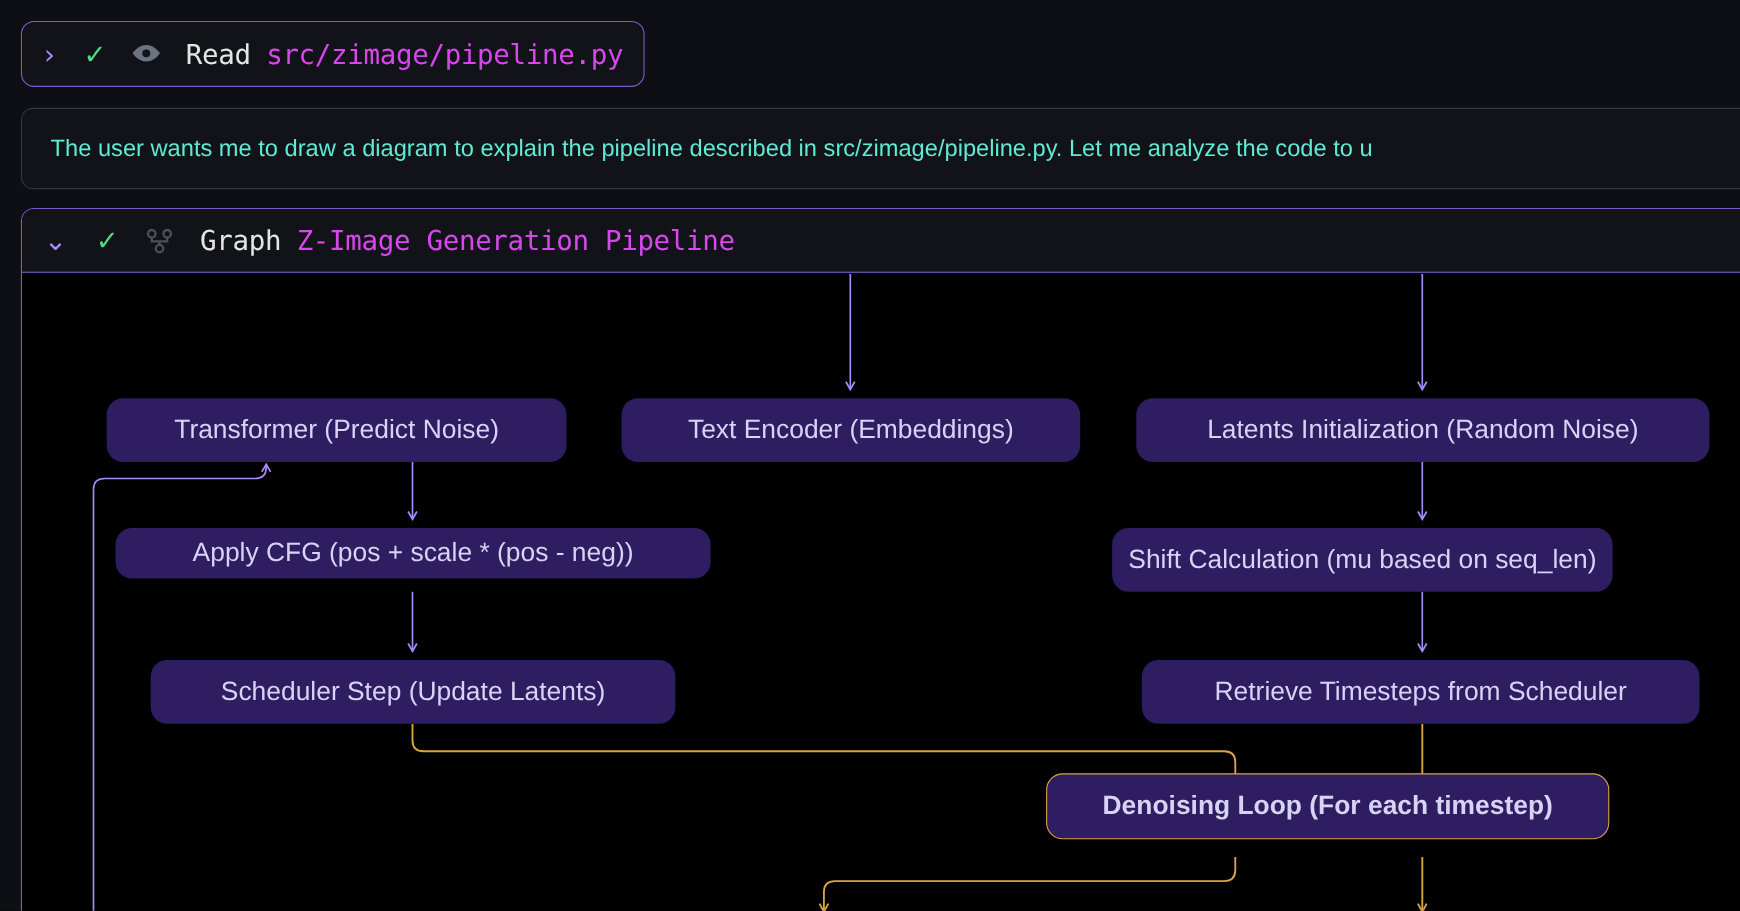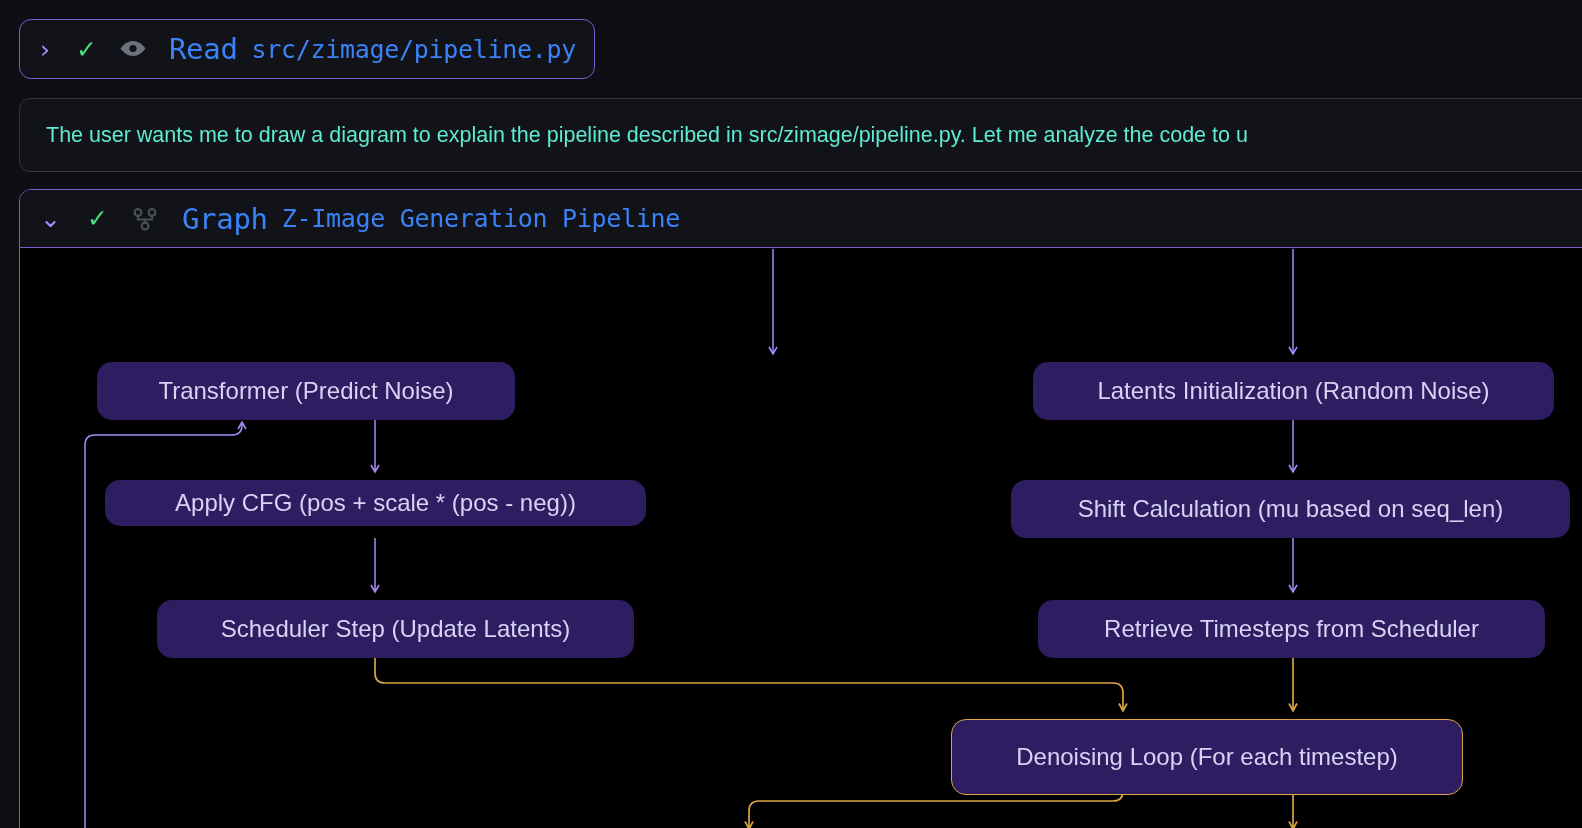--- a/index.html
+++ b/index.html
@@ -33,27 +33,27 @@
     margin-right:26px;
   }
   .check{
     color:#4ade80;font-size:25px;line-height:1;
     font-family:"DejaVu Sans", sans-serif;
     margin-right:22px;
   }
   .eye-ico{margin-right:22px;display:flex;align-items:center;}
   .graph-ico{margin-right:22px;display:flex;align-items:center;}
   .tool-verb{
-    color:#3b82f6;font-size:29px;
+    color:#e5e5e5;font-size:25px;
     font-family:"DejaVu Sans Mono", monospace;
     letter-spacing:-0.3px;
     margin-right:14px;
   }
   .tool-arg{
-    color:#3b82f6;font-size:25px;
+    color:#d946ef;font-size:25px;
     font-family:"DejaVu Sans Mono", monospace;
     letter-spacing:-0.3px;
     white-space:nowrap;
   }
 
   
   .think-card{
     position:absolute;left:19px;top:98px;right:-40px;height:74px;
     box-sizing:border-box;
     display:flex;align-items:center;
@@ -181,34 +181,37 @@
 
           <path d="M1103,530 L1103,542 Q1103,552 1093,552 L739,552 Q729,552 729,562 L729,580" marker-end="url(#ahO)"></path>
 
           <path d="M1273,530 L1273,580" marker-end="url(#ahO)"></path>
         </g>
       </svg>
 
       <div class="node" style="left:77px;top:113px;width:418px;height:58px;">
         <span>Transformer (Predict Noise)</span>
       </div>
+      <div class="node" style="left:545px;top:113px;width:417px;height:58px;">
+        <span>Text Encoder (Embeddings)</span>
+      </div>
       <div class="node" style="left:1013px;top:113px;width:521px;height:58px;">
         <span>Latents Initialization (Random Noise)</span>
       </div>
       <div class="node" style="left:85px;top:231px;width:541px;height:46px;">
         <span>Apply CFG (pos + scale * (pos - neg))</span>
       </div>
-      <div class="node" style="left:991px;top:231px;width:559px;height:58px;">
+      <div class="node" style="left:991px;top:231px;width:455px;height:58px;">
         <span>Shift Calculation (mu based on seq_len)</span>
       </div>
-      <div class="node" style="left:117px;top:351px;width:477px;height:58px;margin-left:20px;">
+      <div class="node" style="left:117px;top:351px;width:477px;height:58px;">
         <span>Scheduler Step (Update Latents)</span>
       </div>
       <div class="node" style="left:1018px;top:351px;width:507px;height:58px;">
         <span>Retrieve Timesteps from Scheduler</span>
       </div>
-      <div class="node loop" style="left:931px;top:470px;width:512px;height:76px;">
+      <div class="node loop" style="left:931px;top:454px;width:512px;height:60px;font-weight:bold;">
         <span>Denoising Loop (For each timestep)</span>
       </div>
 
     </div>
   </div>
 </div>
 
 </body></html>

